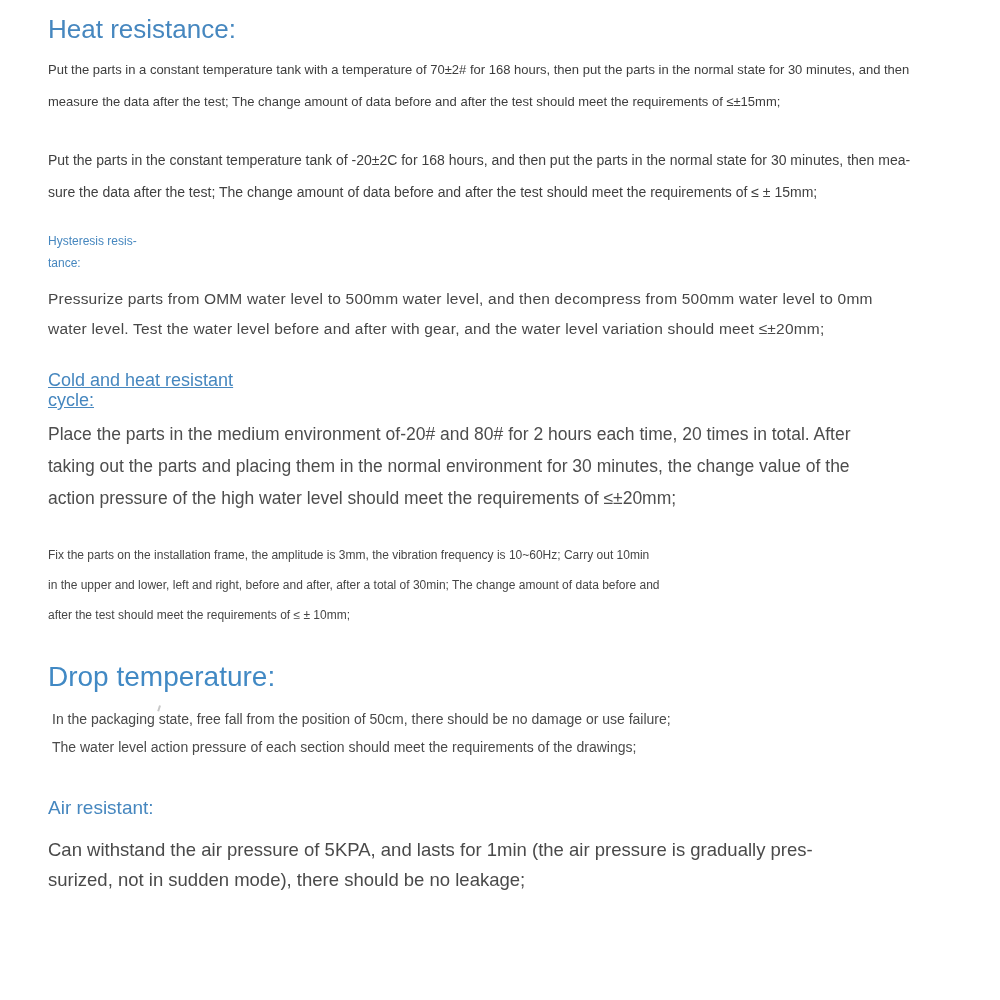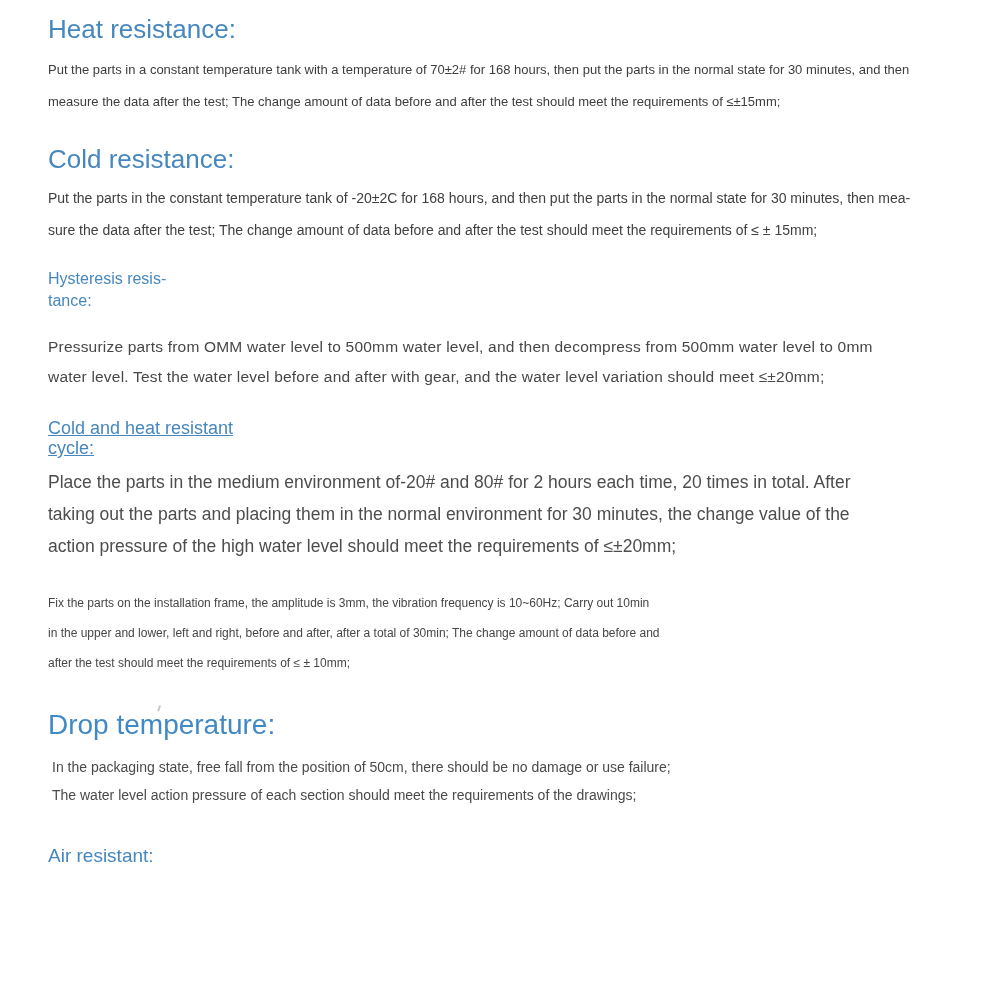--- a/index.html
+++ b/index.html
@@ -22,21 +22,21 @@
   }
   p{
     margin:0;color:#414141;
     white-space:pre;
   }
   
   .s1 h2{font-size:26px;line-height:30px;margin-bottom:10px;}
   .s1 p {font-size:13px;line-height:32px;margin-bottom:26px;color:#3d3d3d;}
   .s2 h2{font-size:26px;line-height:30px;margin-bottom:8px;}
   .s2 p {font-size:14px;line-height:32px;margin-bottom:22px;color:#404040;}
-  .s3 h2{font-size:16px;line-height:22px;margin-bottom:20px;}
+  .s3 h2{font-size:12px;line-height:22px;margin-bottom:10px;}
   .s3 p {font-size:15.5px;line-height:30px;margin-bottom:26px;color:#474747;letter-spacing:.2px;}
   .s4 h2{font-size:18px;line-height:20px;margin-bottom:8px;text-decoration:underline;}
   .s4 p {font-size:17.5px;line-height:32px;margin-bottom:26px;color:#4d4d4d;}
   .s5 h2{font-size:18px;line-height:22px;margin-bottom:14px;}
   .s5 p {font-size:12px;line-height:30px;margin-bottom:31px;color:#464646;}
   .s6 h2{font-size:28px;line-height:32px;margin-bottom:12px;color:#4189c4;}
   .s6 p {font-size:14px;line-height:28px;margin-bottom:36px;color:#4a4a4a;padding-left:4px;}
   .s7 h2{font-size:19px;line-height:22px;margin-bottom:16px;}
   .s7 p {font-size:18.5px;line-height:30px;color:#4a4a4a;}
   .stray{
@@ -49,21 +49,20 @@
 
 <div class="doc">
 
   <section class="s1">
     <h2>Heat resistance:</h2>
     <p>Put the parts in a constant temperature tank with a temperature of 70±2# for 168 hours, then put the parts in the normal state for 30 minutes, and then
 measure the data after the test; The change amount of data before and after the test should meet the requirements of ≤±15mm;</p>
   </section>
 
   <section class="s2">
-    <h2>Cold resistance:</h2>
     <p>Put the parts in the constant temperature tank of -20±2C for 168 hours, and then put the parts in the normal state for 30 minutes, then mea-
 sure the data after the test; The change amount of data before and after the test should meet the requirements of ≤ ± 15mm;</p>
   </section>
 
   <section class="s3">
     <h2>Hysteresis resis-
 tance:</h2>
     <p>Pressurize parts from OMM water level to 500mm water level, and then decompress from 500mm water level to 0mm
 water level. Test the water level before and after with gear, and the water level variation should meet ≤±20mm;</p>
   </section>
@@ -83,16 +82,18 @@
   </section>
 
   <section class="s6">
     <h2>Drop temperature:</h2>
     <p>In the packaging state, free fall from the position of 50cm, there should be no damage or use failure;
 The water level action pressure of each section should meet the requirements of the drawings;</p>
   </section>
 
   <section class="s7">
     <h2>Air resistant:</h2>
+    <p>Can withstand the air pressure of 5KPA, and lasts for 1min (the air pressure is gradually pres-
+surized, not in sudden mode), there should be no leakage;</p>
   </section>
 
   <span class="stray"></span>
 </div>
 
 </body></html>

